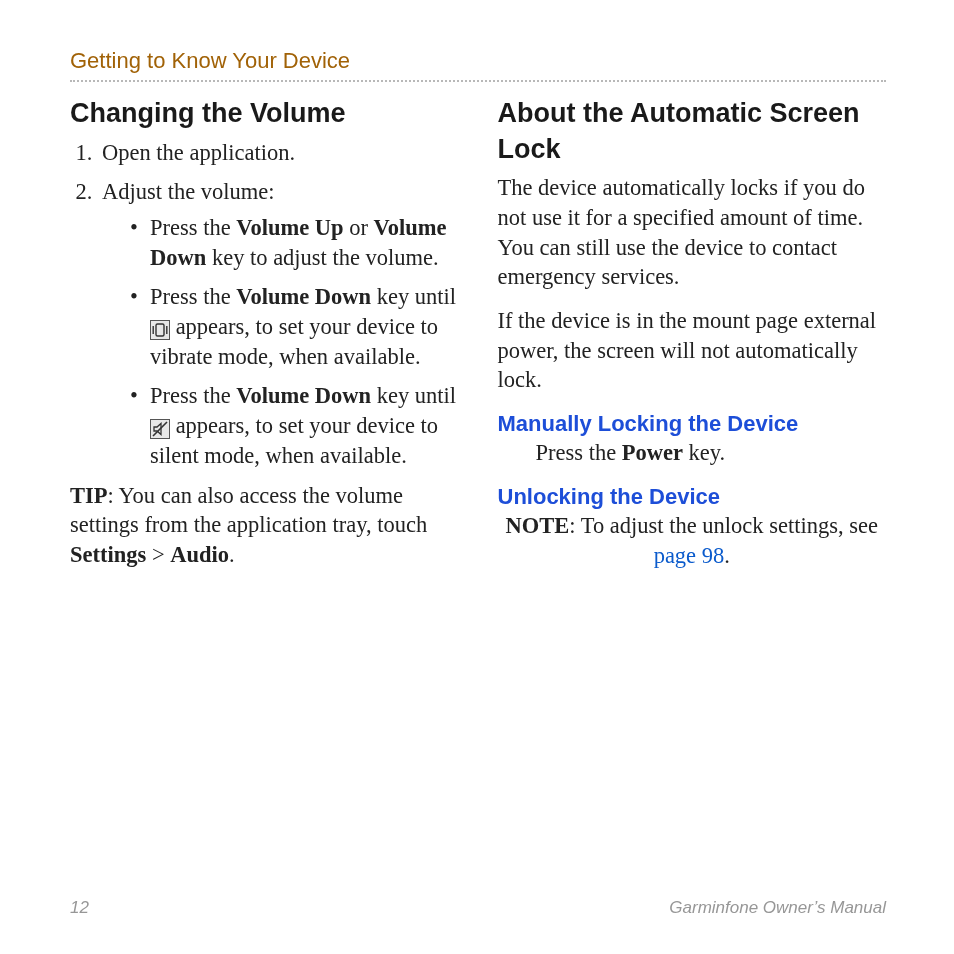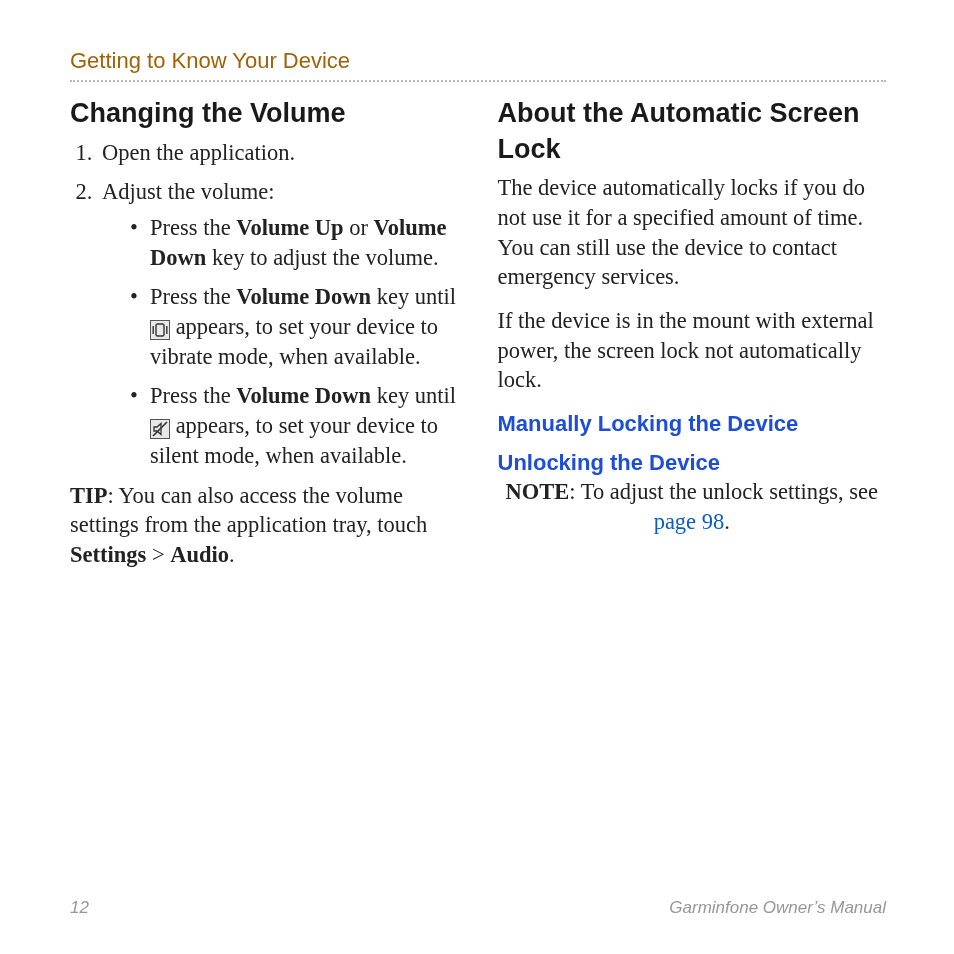--- a/index.html
+++ b/index.html
@@ -153,23 +153,26 @@
     </ol>
 
     <p class="body" style="margin-top:4px;">
       <span class="b">TIP</span><span>: You can also access the volume settings from the application tray, touch </span><span class="b">Settings</span><span> &gt; </span><span class="b">Audio</span><span>.</span>
     </p>
   </div>
 
   <div class="col">
     <h2>About the Automatic Screen Lock</h2>
     <p class="body">The device automatically locks if you do not use it for a specified amount of time. You can still use the device to contact emergency services.</p>
-    <p class="body">If the device is in the mount with external power, the screen lock not automatically lock.</p>
+    <p class="body">If the device is in the mount page external power, the screen will not automatically lock.</p>
 
     <h3>Manually Locking the Device</h3>
+    <p class="body indent1">
+      <span>Press the </span><span class="b">Power</span><span> key.</span>
+    </p>
 
     <h3>Unlocking the Device</h3>
     <p class="body" style="margin-bottom:0;text-align:center;">
       <span class="b">NOTE</span><span>: To adjust the unlock settings, see </span><span class="link">page 98</span><span>.</span>
     </p>
 
   </div>
 
 </div>
 

